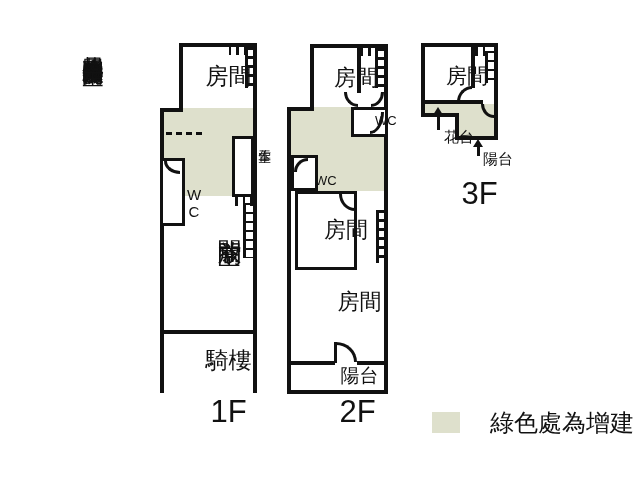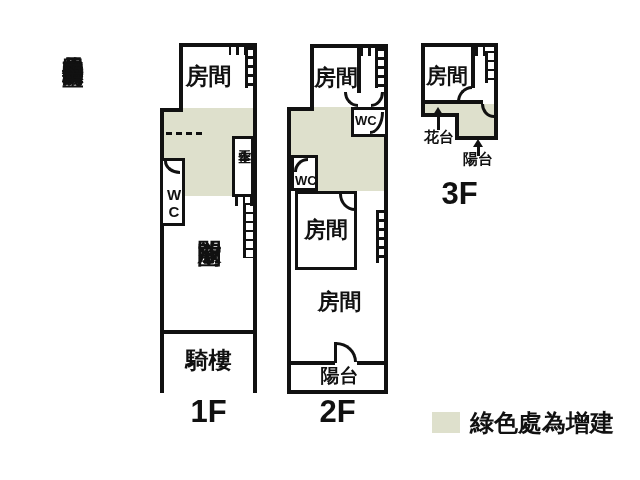--- a/index.html
+++ b/index.html
@@ -3,21 +3,21 @@
 <meta charset="utf-8">
 <style>
   html,body{margin:0;padding:0;background:#fff;}
   .canvas{
     position:relative;width:640px;height:480px;background:var(--background,#fff);
     font-family:"Liberation Sans","DejaVu Sans",sans-serif;overflow:hidden;
   }
   .wall{position:absolute;background:var(--wall,#111);}
   .green{position:absolute;background:var(--addition,#dee0cc);}
   .box{position:absolute;background:#fff;border:3px solid var(--wall,#111);box-sizing:border-box;}
-  .lbl{position:absolute;color:var(--wall,#111);font-weight:bold;white-space:nowrap;line-height:1.1;}
+  .lbl{position:absolute;color:var(--wall,#111);font-weight:normal;white-space:nowrap;line-height:1.1;margin-left:20px;}
   .center{text-align:center;}
   .vtext{writing-mode:vertical-rl;text-orientation:upright;}
   .ladder{position:absolute;box-sizing:border-box;
     border-left:3px solid var(--wall,#111);border-right:3px solid var(--wall,#111);
     background:repeating-linear-gradient(to bottom,var(--wall,#111) 0 2.5px,transparent 2.5px 9px);}
   .comb{position:absolute;
     background:repeating-linear-gradient(to right,var(--wall,#111) 0 2.5px,transparent 2.5px 7.5px);}
   .comb.topline{border-top:3px solid var(--wall,#111);}
   .arc{position:absolute;box-sizing:border-box;}
   .arc.bl{border-left:3px solid var(--wall,#111);border-bottom:3px solid var(--wall,#111);border-bottom-left-radius:100% 100%;}

